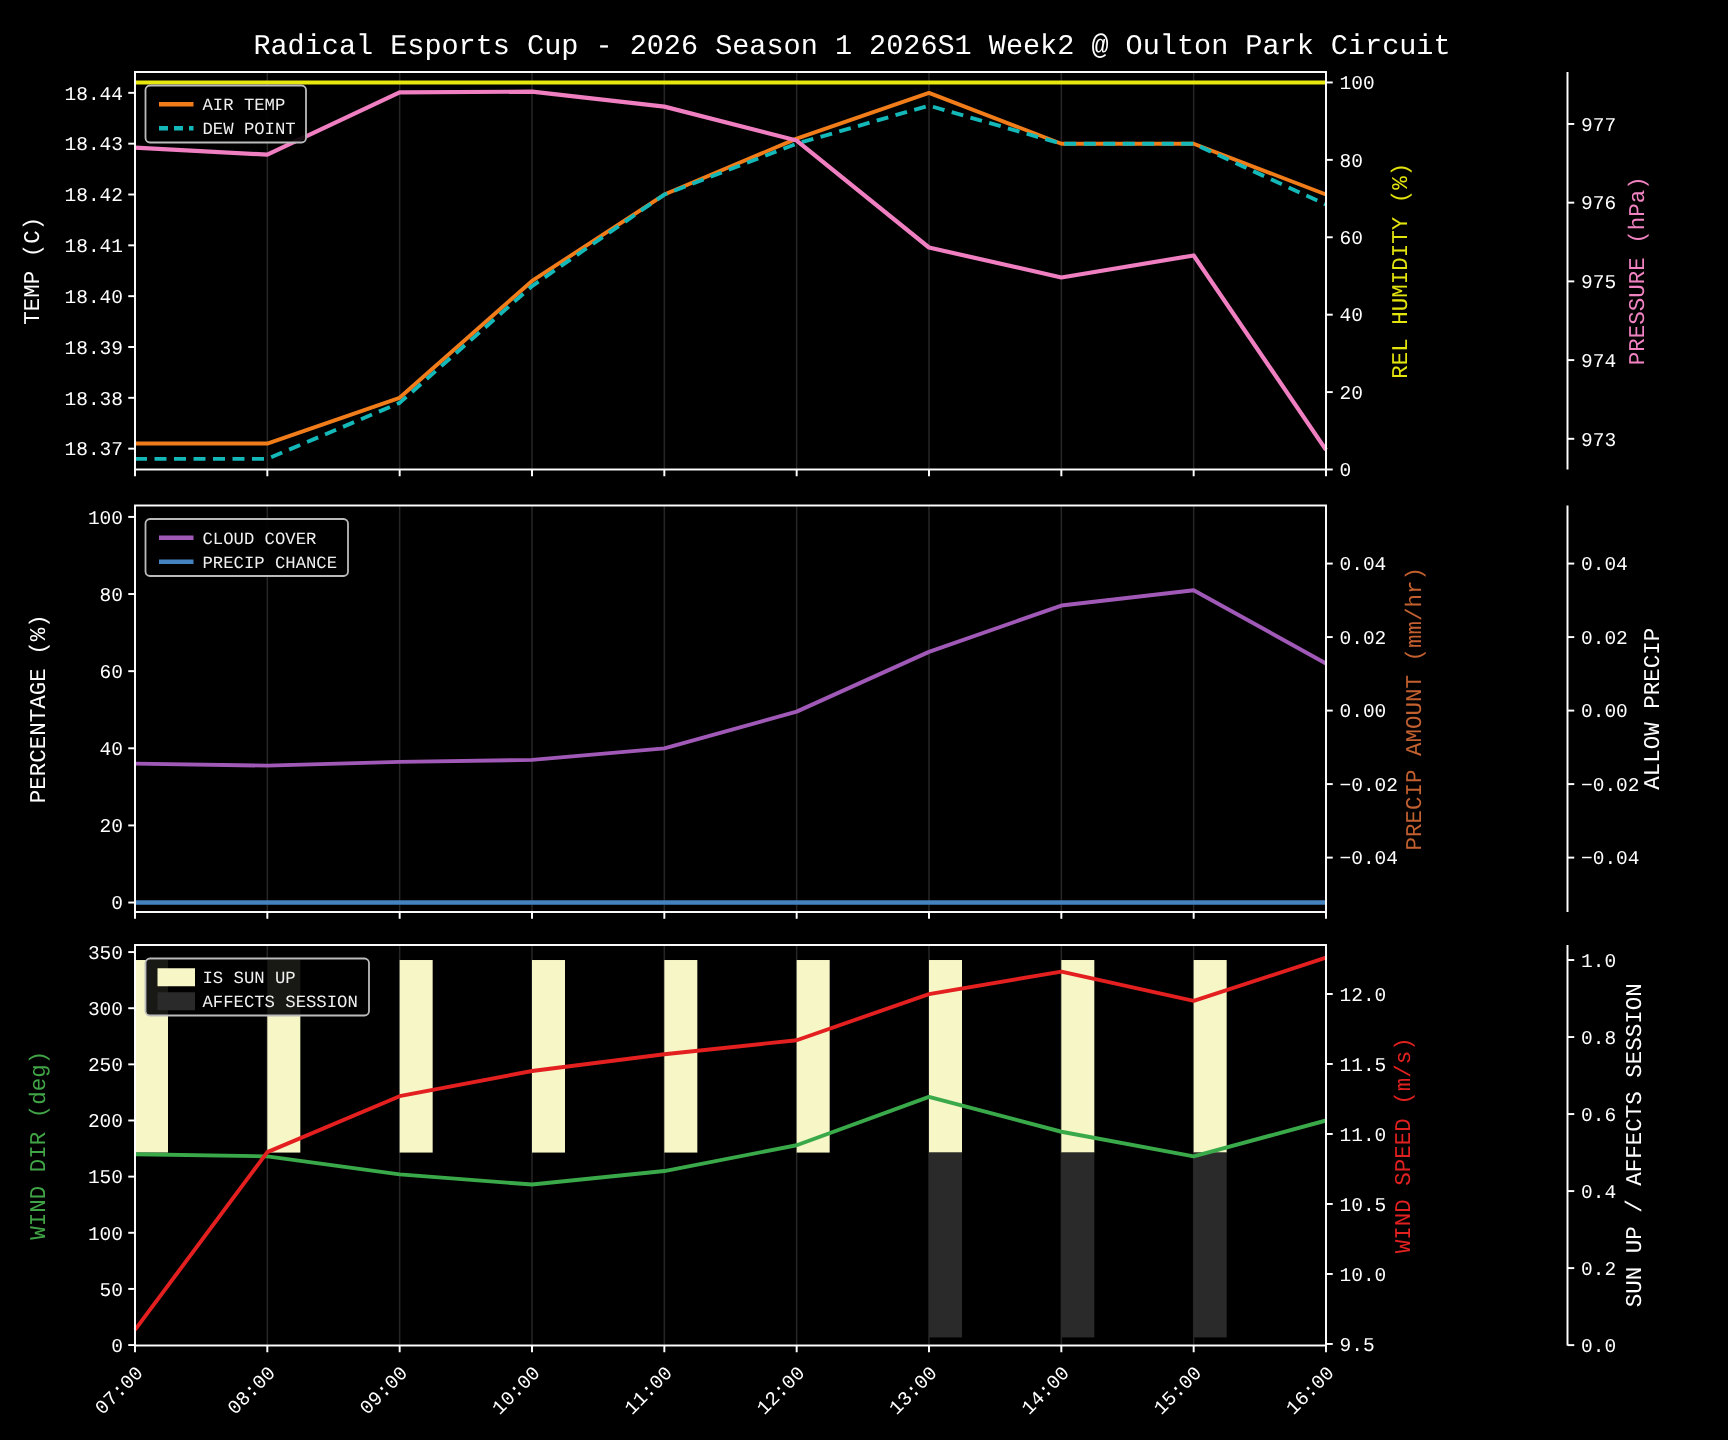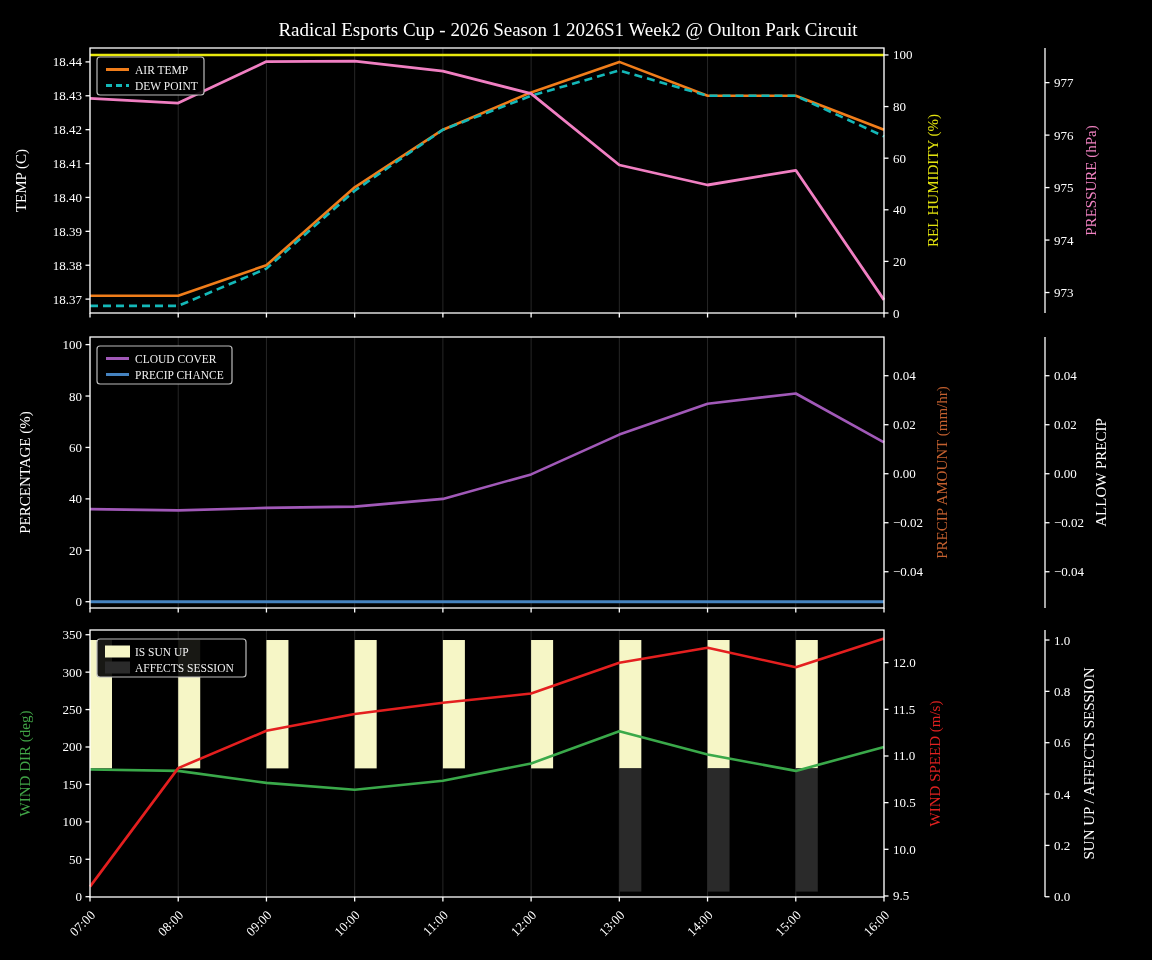--- a/index.html
+++ b/index.html
@@ -1,17 +1,17 @@
 <!DOCTYPE html>
 <html><head>
 <meta charset="utf-8">
 <style>
   html,body{margin:0;padding:0;background:#000;}
   #figure{position:relative;width:1152px;height:960px;background:#000;overflow:hidden;
-          font-family:Liberation Serif, serif;}
+          font-family:Liberation Mono, monospace;}
   #figure svg{position:absolute;left:0;top:0;}
   .fig-title{fill:#ffffff;font-size:19px;}
   .ticklabel{font-size:13px;}
   .axlabel{font-size:15px;}
   .legtext{font-size:11.5px;fill:#f0f0f0;}
 </style>
 </head>
 <body>
 
 <div id="figure">

